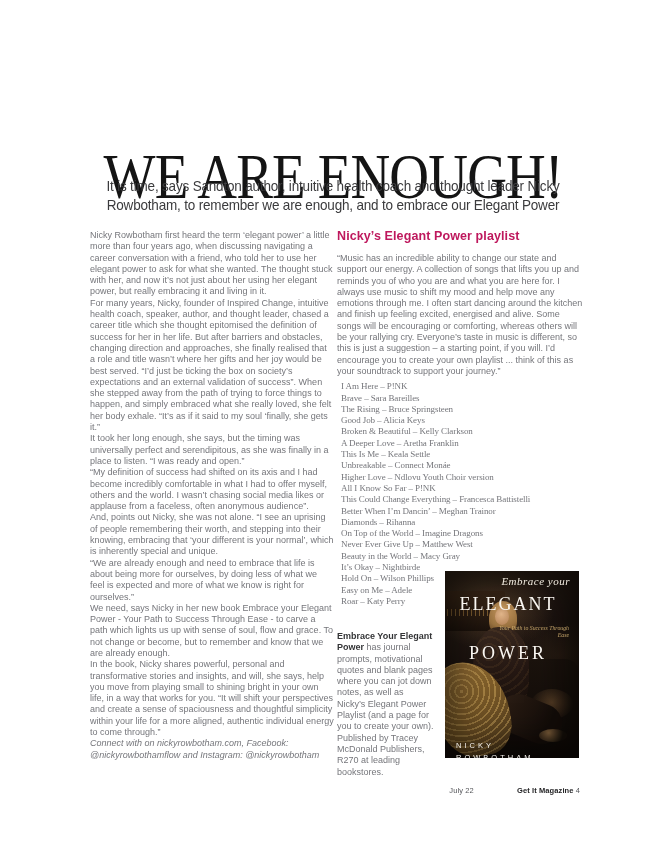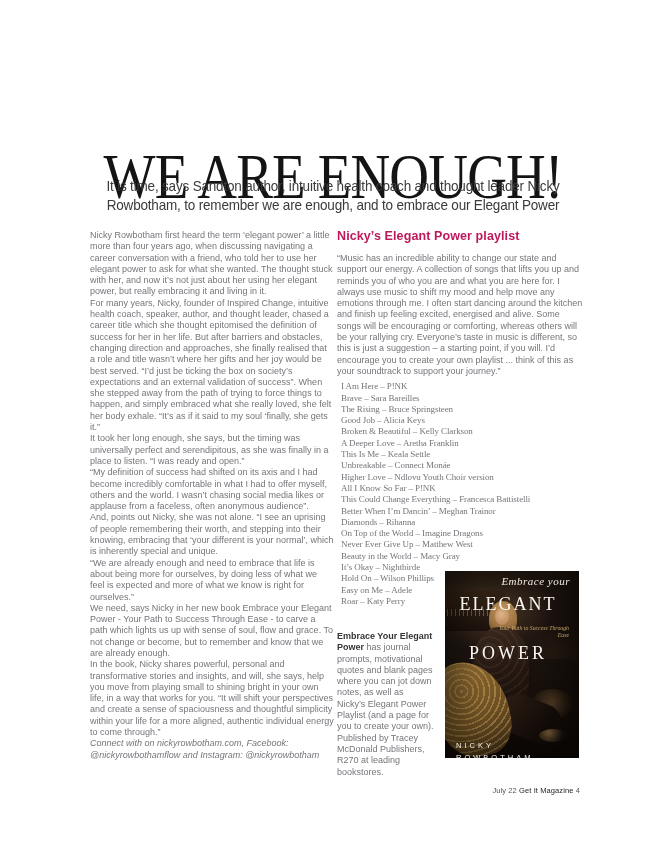--- a/index.html
+++ b/index.html
@@ -86,21 +86,21 @@
   .cover-tagline{top:54px;right:10px;width:70px;text-align:right;z-index:5;
     font-family:"Liberation Serif", serif;font-style:italic;
     font-size:5.8px;line-height:7px;color:#c9a96d;}
   .cover-author{left:11px;top:169px;z-index:5;color:#f4f1ec;
     font-size:7.5px;letter-spacing:3px;line-height:11.5px;}
   .cover-author div{position:static;}
   .footer{
     position:absolute;top:786px;right:86px;
     font-size:7.5px;color:#55565a;letter-spacing:.1px;
   }
-  .footer .mag{font-weight:400;color:#1f1f21;}
+  .footer .mag{font-weight:700;color:#1f1f21;margin-left:41px;}
 </style>
 </head>
 <body>
 
 <h1 class="headline">WE ARE ENOUGH!</h1>
 
 <div class="subtitle">
   <div>It is time, says Sandton author, intuitive health coach and thought leader Nicky</div>
   <div>Rowbotham, to remember we are enough, and to embrace our Elegant Power</div>
 </div>

